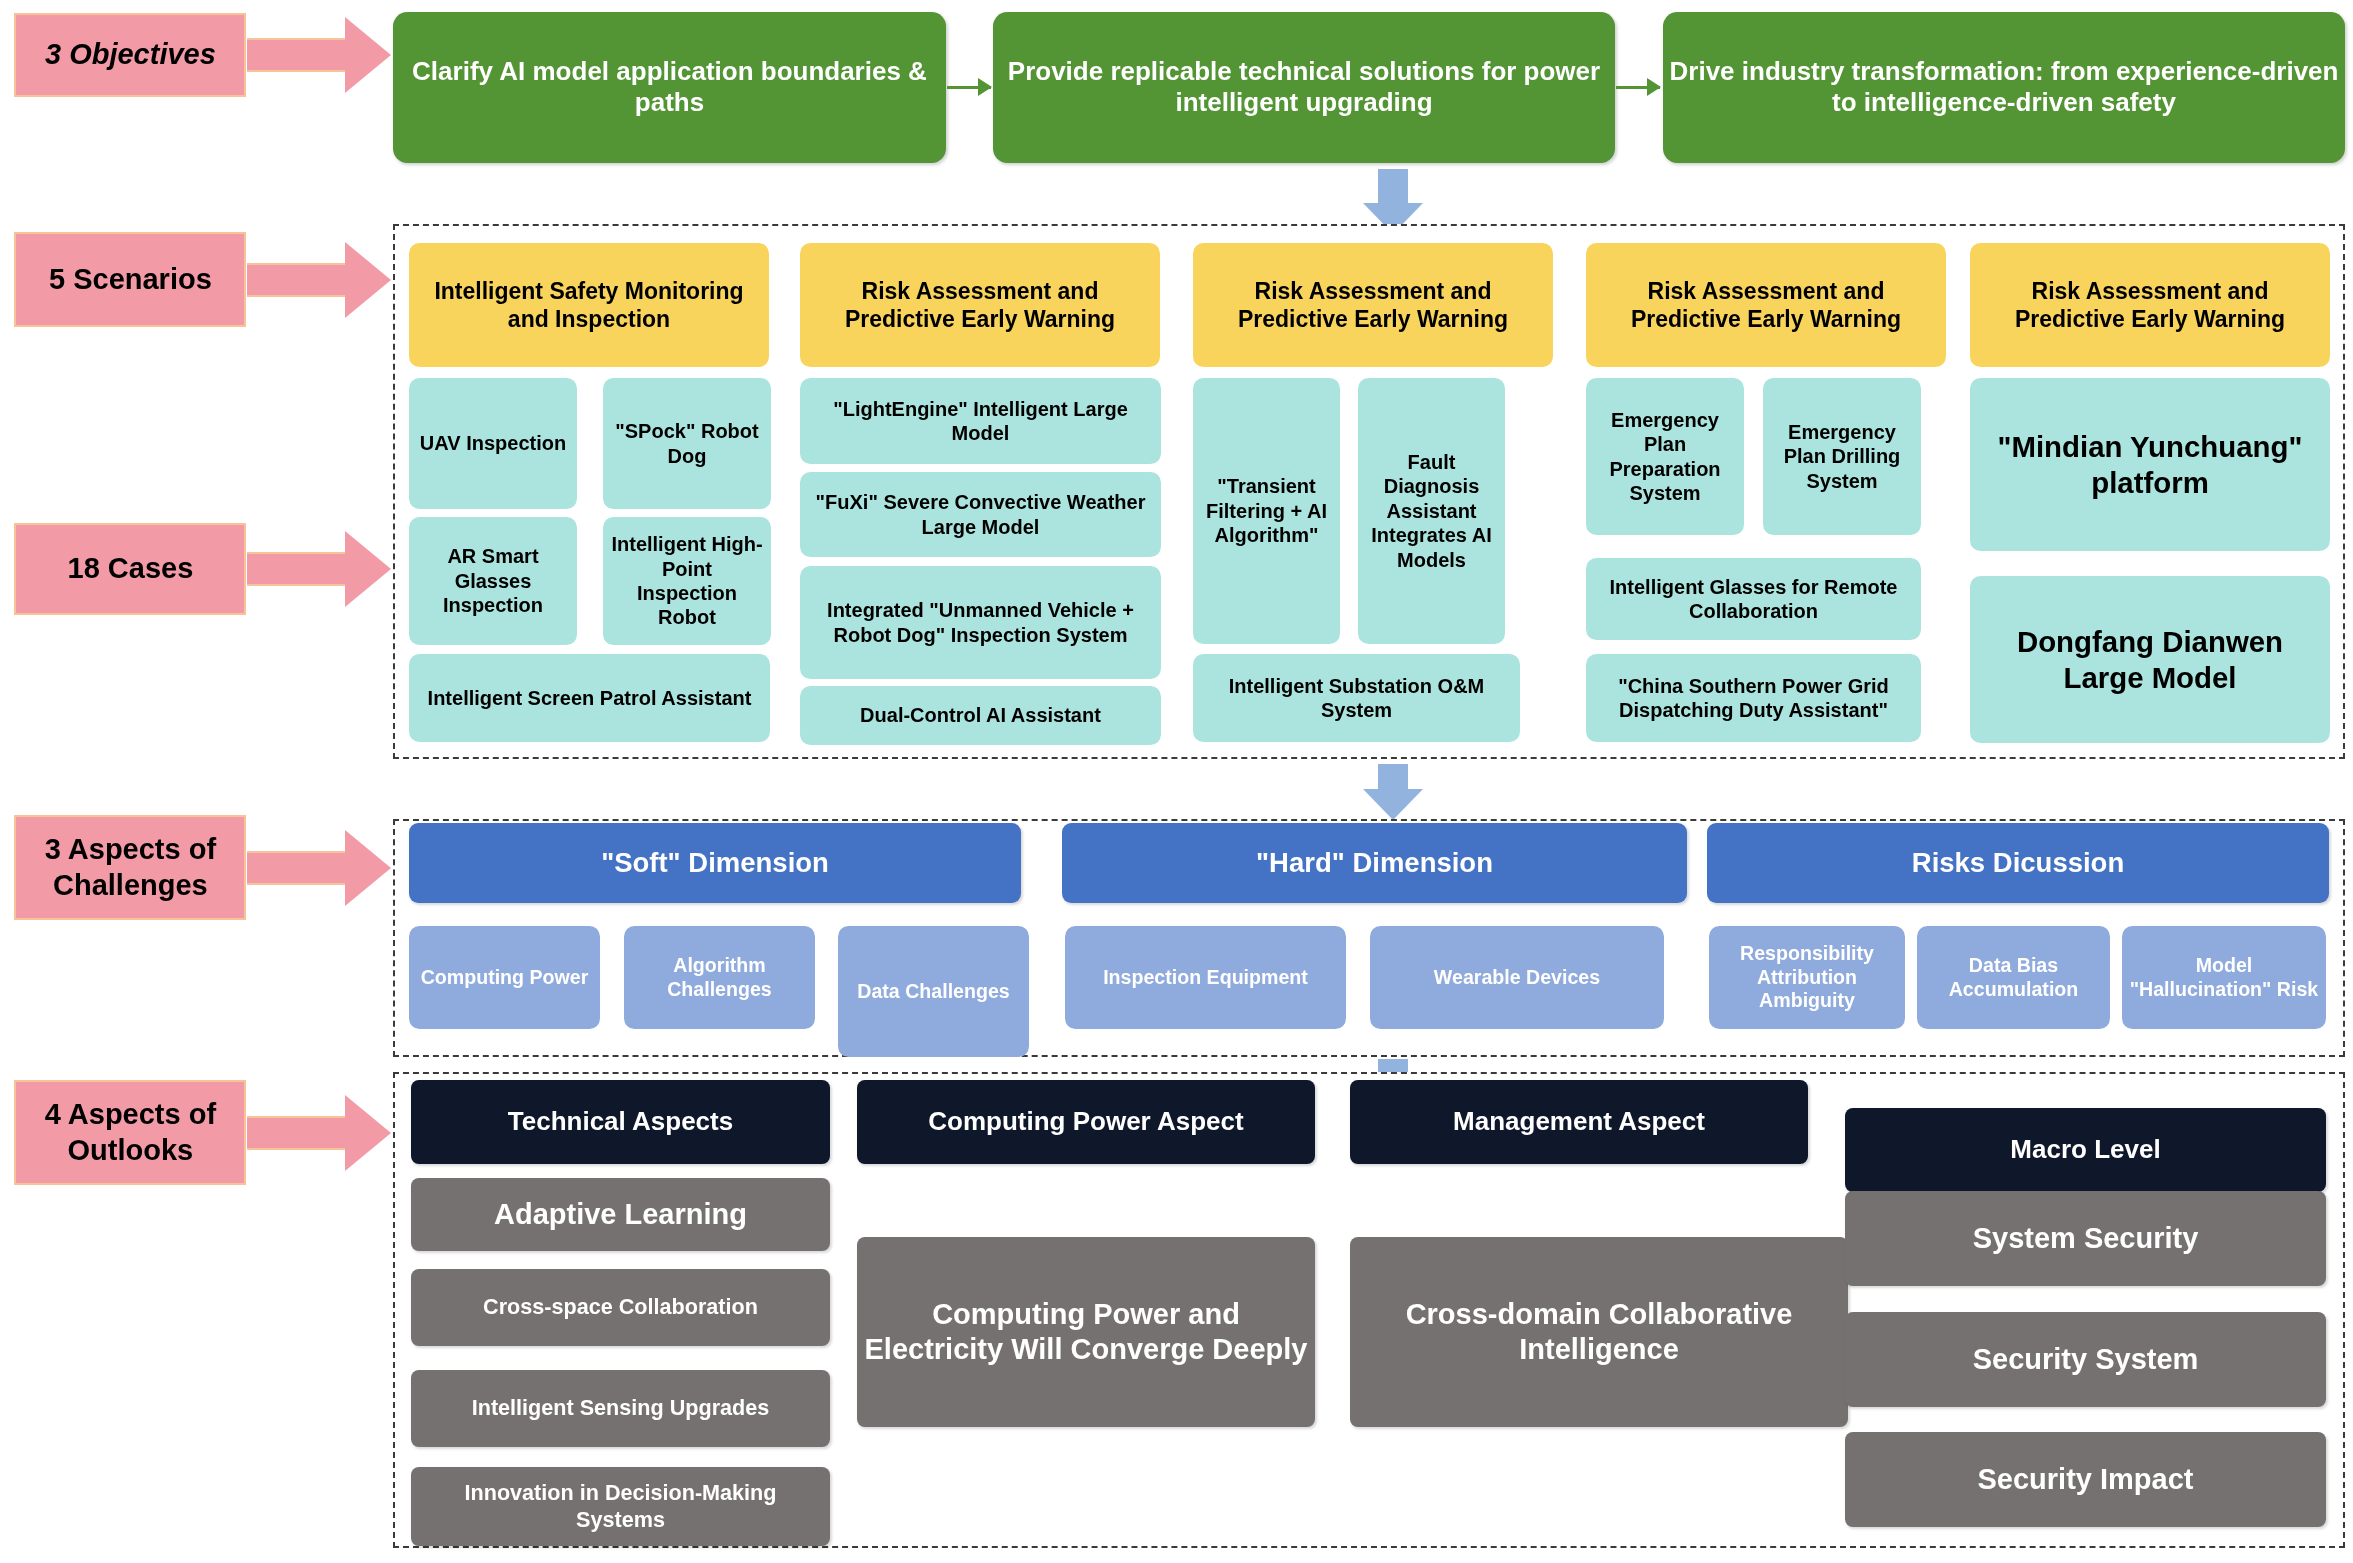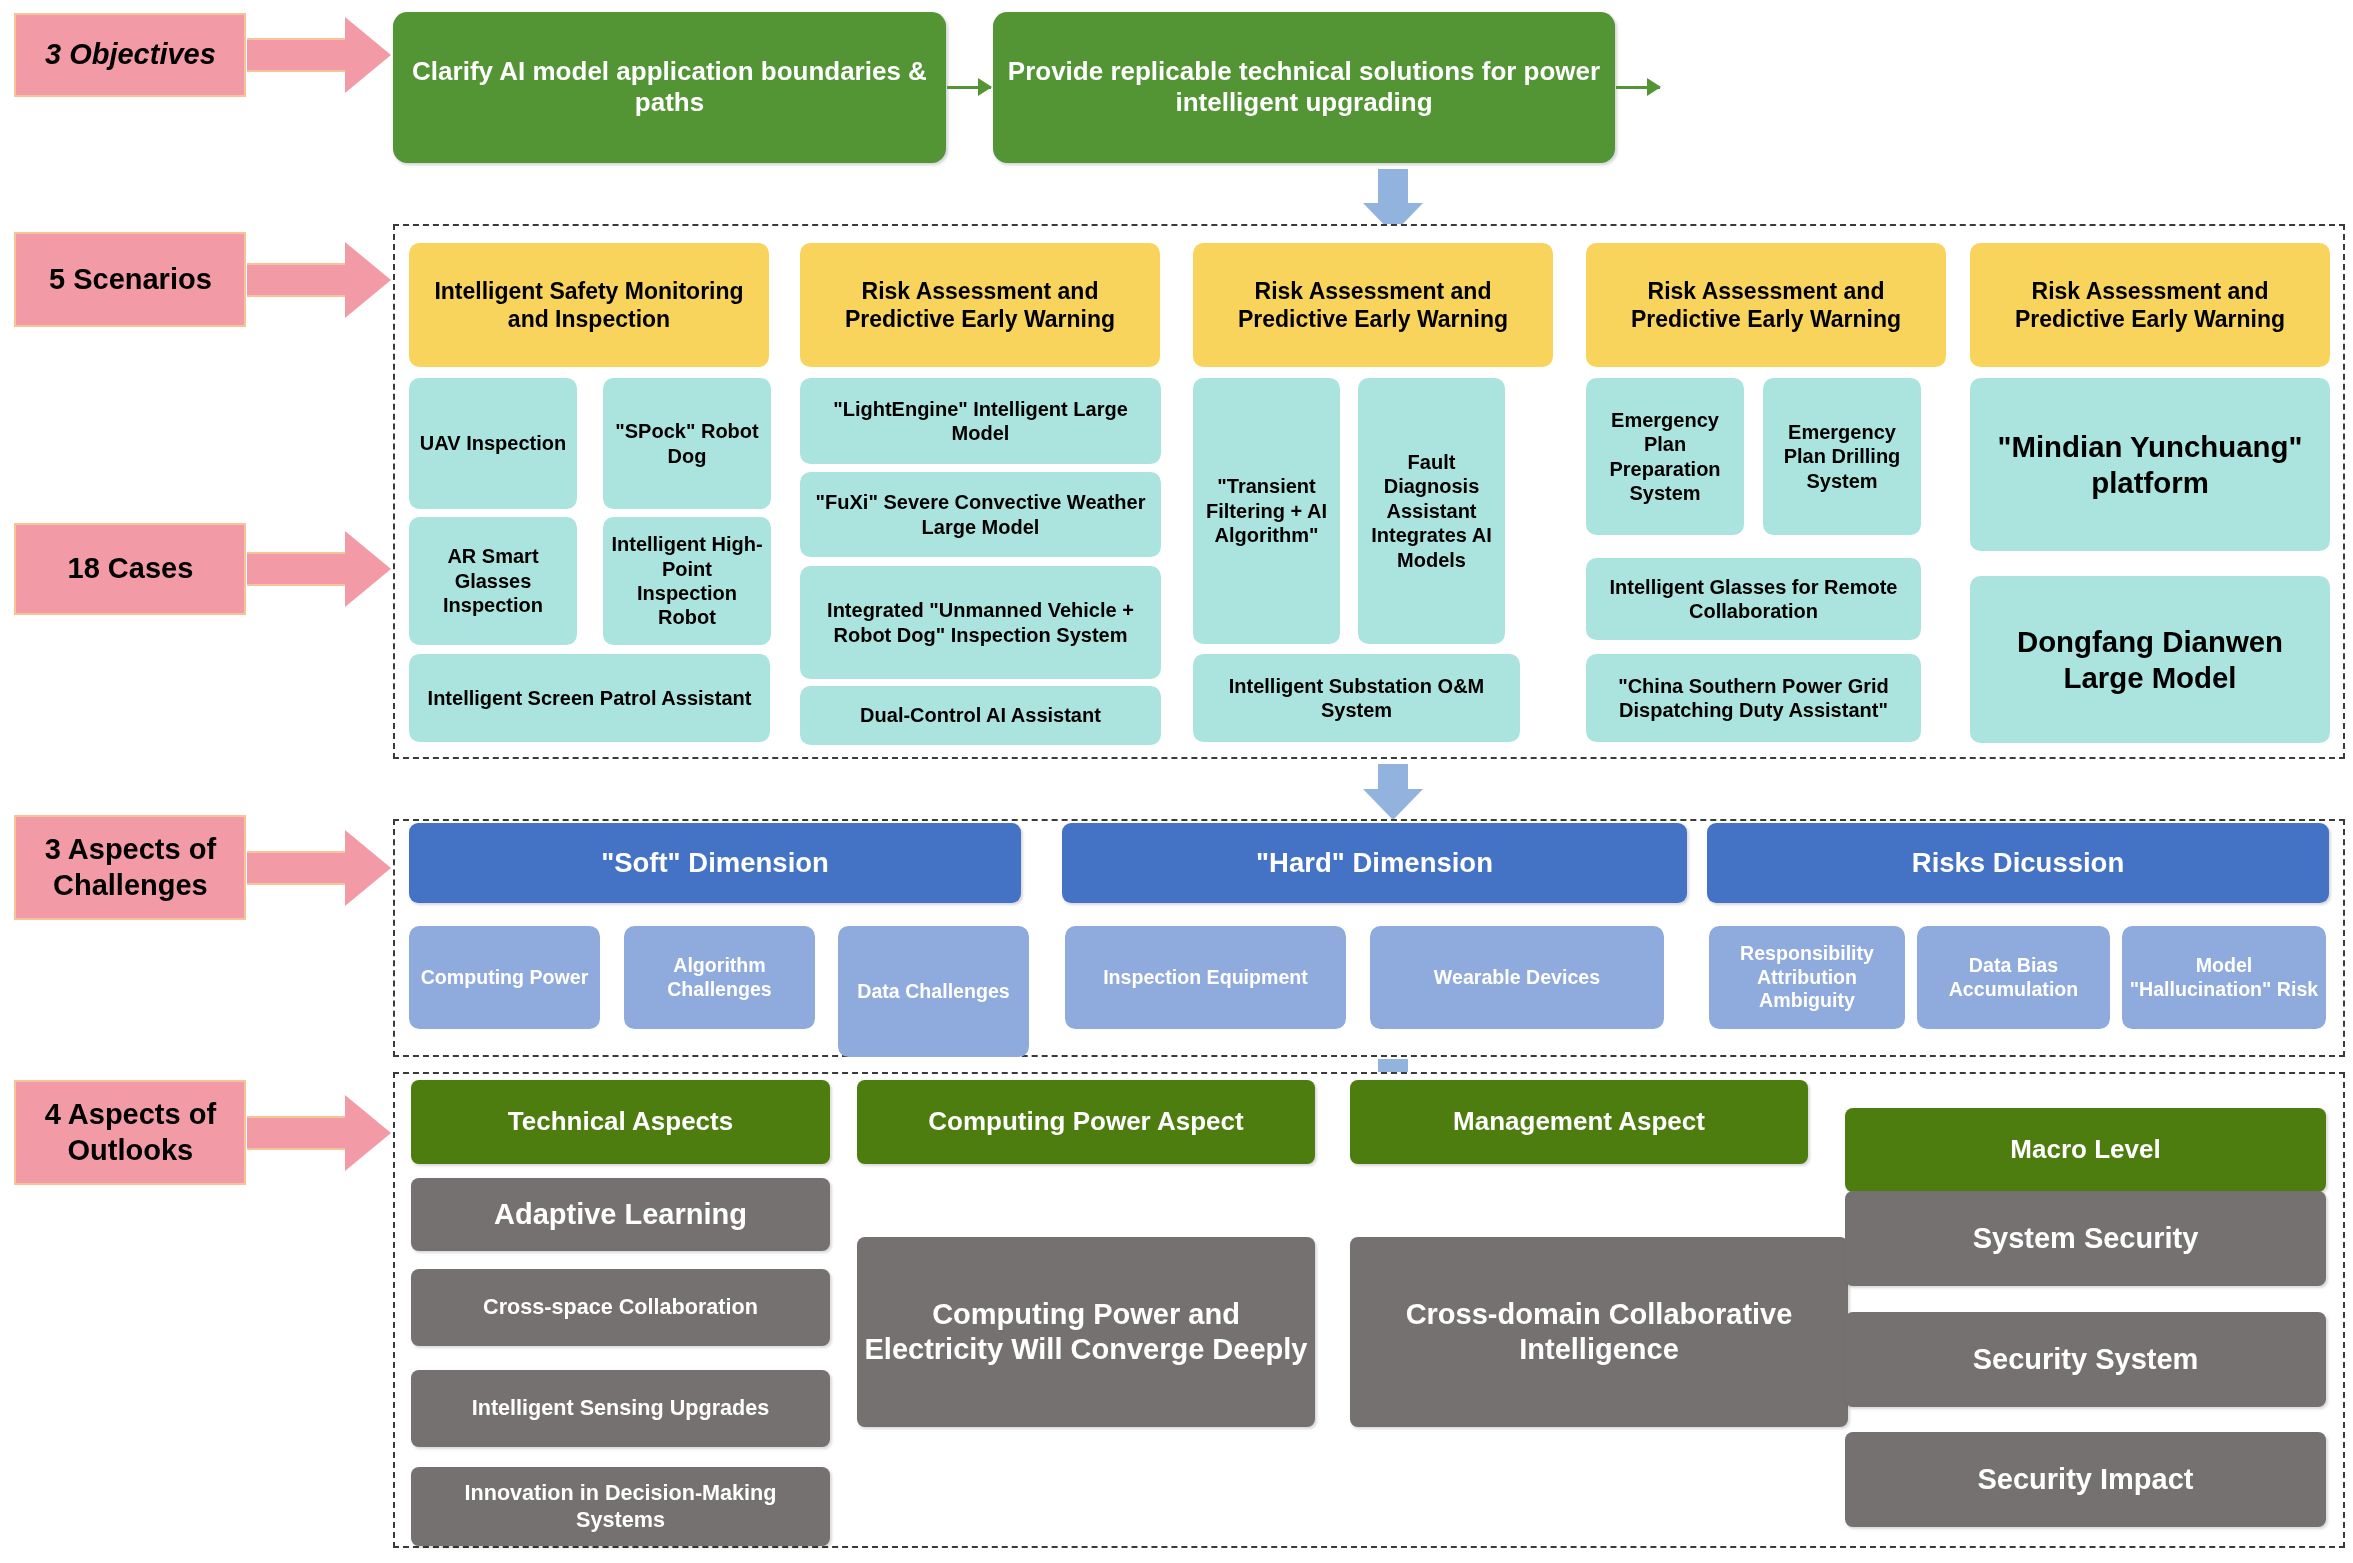--- a/index.html
+++ b/index.html
@@ -107,21 +107,21 @@
   }
   .bluesub {
     background: #8FAADC;
     color: #ffffff;
     border-radius: 10.5px;
     font-size: 19.6px;
   }
 
   
   .grayhdr {
-    background: #4d7c0f;
+    background: #0f172a;
     color: #ffffff;
     border-radius: 7.9px;
     font-size: 26px;
     box-shadow: 1.3px 2px 2.6px rgba(0,0,0,0.15);
   }
   .graysub {
     background: #767171;
     color: #ffffff;
     border-radius: 7.9px;
     font-size: 21.6px;
@@ -137,20 +137,21 @@
   <div class="bx pinklabel" style="left:14.4px; top:13px; width:232px; height:84px;font-style:italic;">3 Objectives</div>
   <div class="pinkarrow" style="left:247px; top:13px; width:144px; height:84px;">
     <div class="shaft" style="width:105px;"></div>
     <div class="head"></div>
   </div>
 
   <div class="bx greenbox" style="left:393px; top:11.8px; width:553px; height:151px;">Clarify AI model application boundaries &amp; paths</div>
   <div class="greenconn" style="left:947px; top:86px; width:44px;"></div>
   <div class="bx greenbox" style="left:993px; top:11.8px; width:622px; height:151px;">Provide replicable technical solutions for power intelligent upgrading</div>
   <div class="greenconn" style="left:1616px; top:86px; width:44px;"></div>
+  <div class="bx greenbox" style="left:1663px; top:11.8px; width:682px; height:151px;">Drive industry transformation: from experience-driven to intelligence-driven safety</div>
 
   <div class="bluearrow" style="left:1363px; top:169px; width:60px; height:65px;">
     <div class="stem"></div>
       <div class="tip"></div>
   </div>
 
   <div class="bx pinklabel" style="left:14.4px; top:232px; width:232px; height:95px;">5 Scenarios</div>
   <div class="pinkarrow" style="left:247px; top:232px; width:144px; height:95px;">
     <div class="shaft" style="width:105px;"></div>
     <div class="head"></div>

